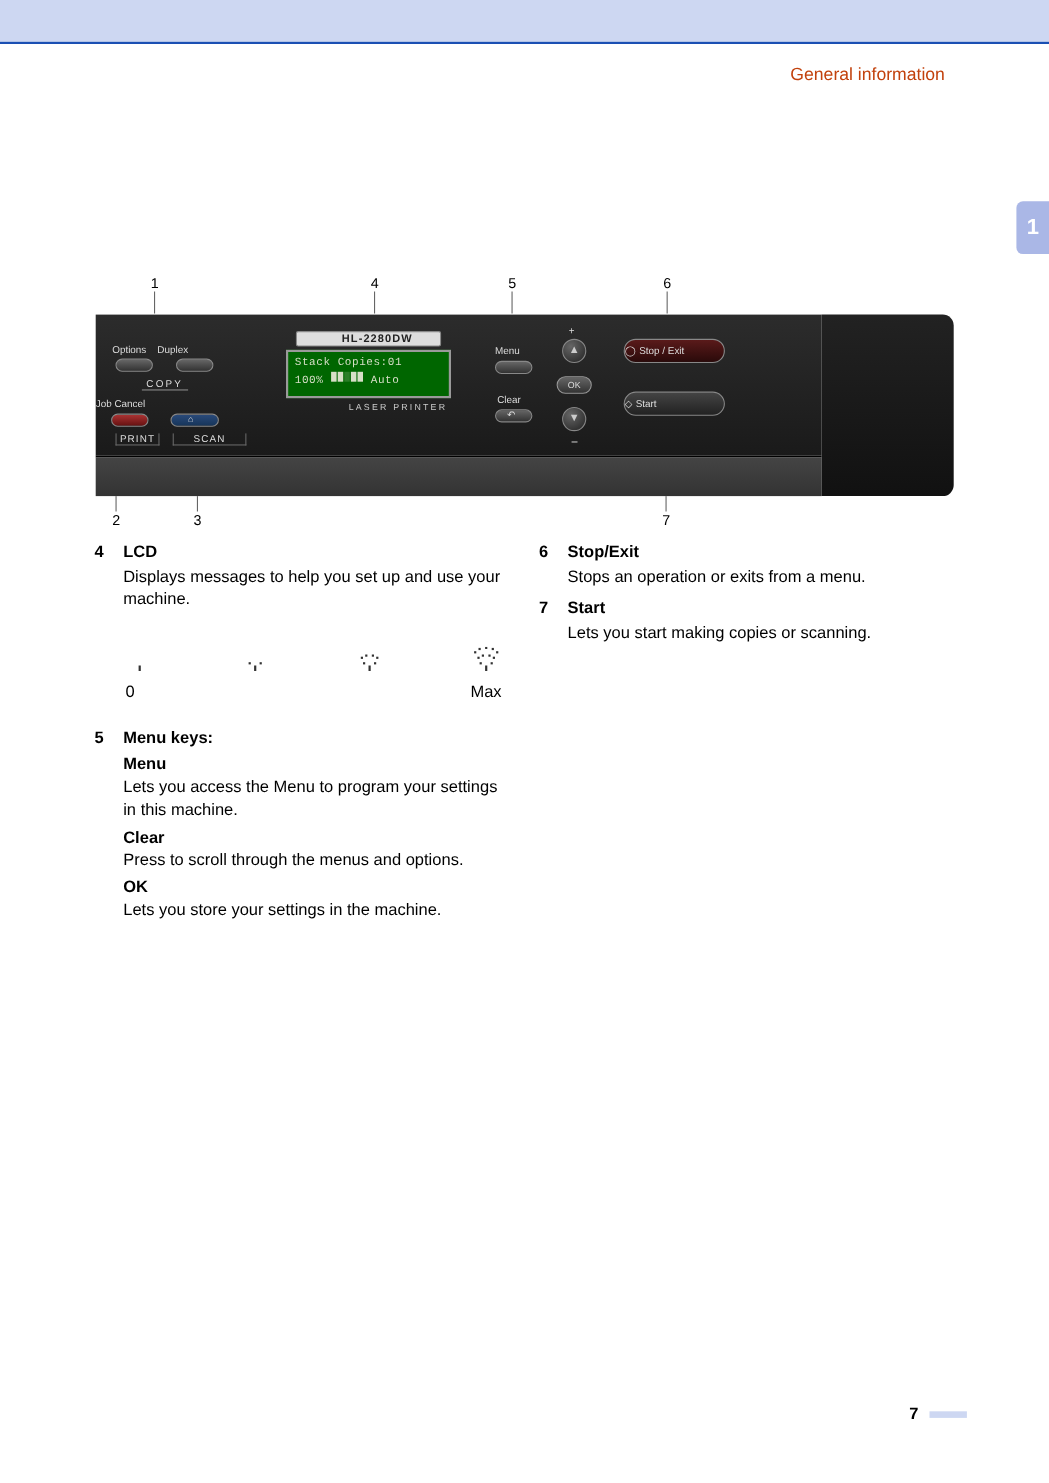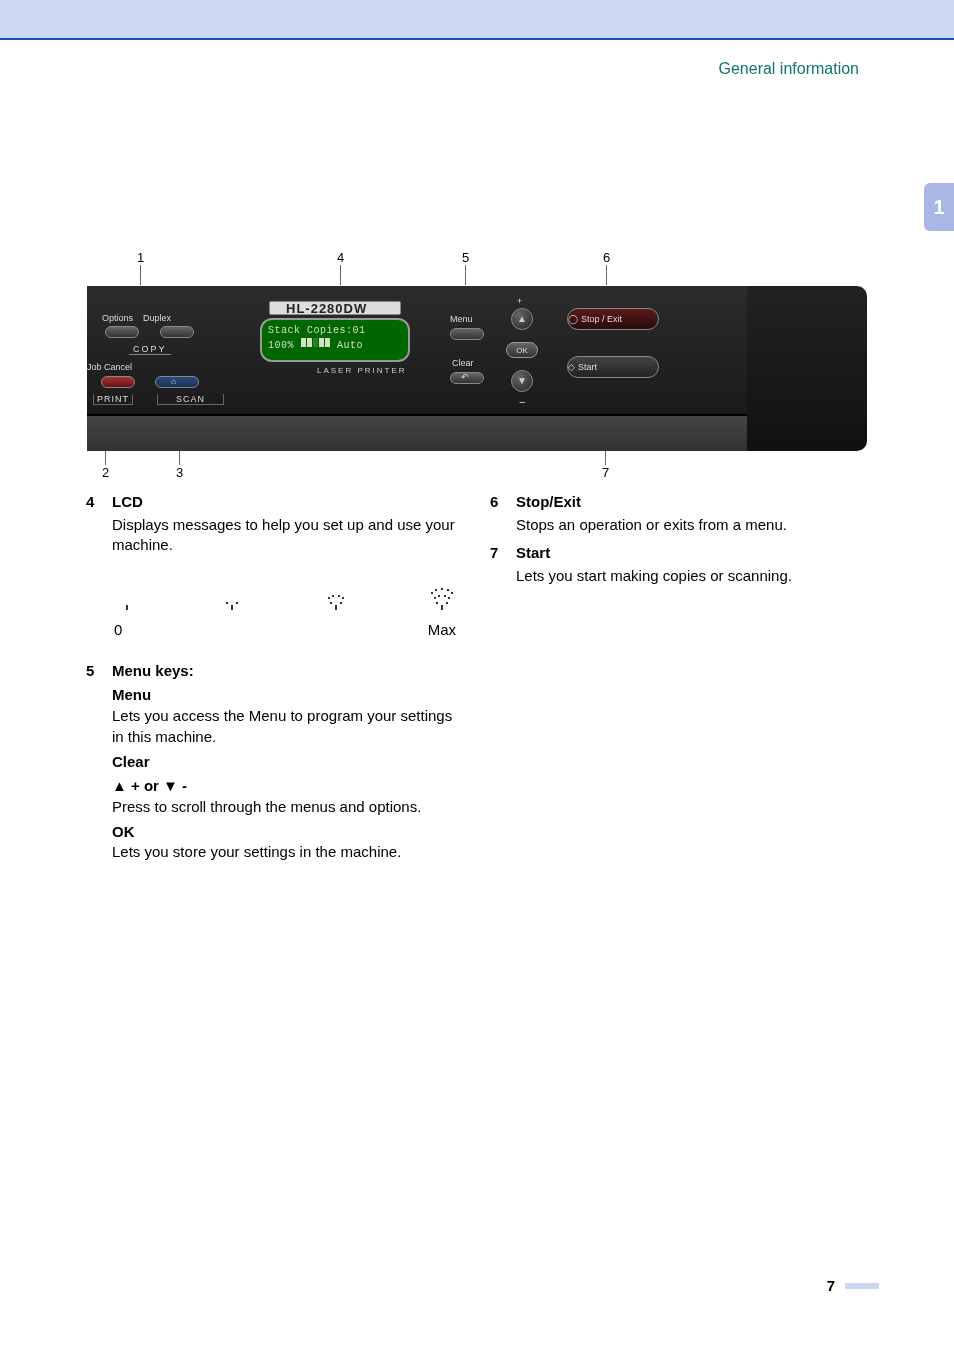--- a/index.html
+++ b/index.html
@@ -20,21 +20,21 @@
   .top-rule {
     width: 100%;
     height: 2px;
     background: #1a4fb3;
   }
   .header-label {
     position: absolute;
     top: 60px;
     right: 95px;
     font-size: 16px;
-    color: #0f766e;
+    color: #c2410c;
   }
   .side-tab {
     position: absolute;
     top: 183px;
     right: 0;
     width: 30px;
     height: 48px;
     background: #aab7e6;
     border-top-left-radius: 6px;
     border-bottom-left-radius: 6px;
@@ -113,21 +113,21 @@
   .pill-red { background: linear-gradient(#a33,#611); }
   .pill-blue { background: linear-gradient(#2a4a7a,#16355a); }
   .lcd {
     position: absolute;
     top: 32px;
     left: 173px;
     width: 150px;
     height: 44px;
     background: #060;
     border: 2px solid #9a9a9a;
-    border-radius: 12px;
+    border-radius: 0;
     color: #d7dfc7;
     font-family: "Courier New", monospace;
     font-size: 10px;
     line-height: 14px;
     padding: 4px 6px 0 6px;
     letter-spacing: 0.5px;
   }
   .lcd-bars {
     display: inline-block;
     vertical-align: middle;
@@ -141,22 +141,23 @@
   .model-plate {
     position: absolute;
     top: 15px;
     left: 182px;
     width: 132px;
     height: 14px;
     background: #ddd;
     border: 1px solid #888;
     border-radius: 2px;
     color: #222;
-    font-size: 13px;
+    font-size: 10px;
     font-weight: bold;
+    text-align: center;
     line-height: 13px;
     letter-spacing: 1px;
     padding-left: 16px;
   }
   .laser-label {
     position: absolute;
     top: 80px;
     left: 195px;
     color: #ccc;
     font-size: 8px;
@@ -305,21 +306,21 @@
 
     <div class="cp-label" style="top:27px;left:15px">Options</div>
     <div class="pill-btn" style="top:40px;left:18px"></div>
     <div class="cp-label" style="top:27px;left:56px">Duplex</div>
     <div class="pill-btn" style="top:40px;left:73px"></div>
     <div class="cp-label" style="top:58px;left:42px;letter-spacing:2px;border-bottom:1px solid #888;padding:0 4px">COPY</div>
     <div class="cp-label" style="top:76px;left:0">Job Cancel</div>
     <div class="pill-btn pill-red" style="top:90px;left:14px"></div>
     <div class="pill-btn pill-blue" style="top:90px;left:68px;width:44px"></div>
     <div class="cp-label" style="top:91px;left:84px;font-size:8px">⌂</div>
-    <div class="cp-label" style="top:108px;left:6px;letter-spacing:1px;border:1px solid #666;border-top:none;padding:0 3px">PRINT</div>
+    <div class="cp-label" style="top:108px;left:18px;letter-spacing:1px;border:1px solid #666;border-top:none;padding:0 3px">PRINT</div>
     <div class="cp-label" style="top:108px;left:70px;letter-spacing:1px;border:1px solid #666;border-top:none;padding:0 18px">SCAN</div>
 
     <div class="model-plate">HL-2280DW</div>
     <div class="lcd">
       <div>Stack  Copies:01</div>
       <div>
         <span>100%</span>
         <span class="lcd-bars"><span></span><span></span><span style="opacity:.2"></span><span></span><span></span></span>
         <span>Auto</span>
       </div>
@@ -413,21 +414,20 @@
       </div>
     </div>
 
     <div class="item-row">
       <div class="item-num">5</div>
       <div class="item-body">
         <div class="title">Menu keys:</div>
         <div class="sub-title">Menu</div>
         <div class="sub-desc">Lets you access the Menu to program your settings in this machine.</div>
         <div class="sub-title">Clear</div>
-        <div class="sub-title">▲ + or ▼ -</div>
         <div class="sub-desc">Press to scroll through the menus and options.</div>
         <div class="sub-title">OK</div>
         <div class="sub-desc">Lets you store your settings in the machine.</div>
       </div>
     </div>
   </div>
 
   <div class="col">
     <div class="item-row">
       <div class="item-num">6</div>

